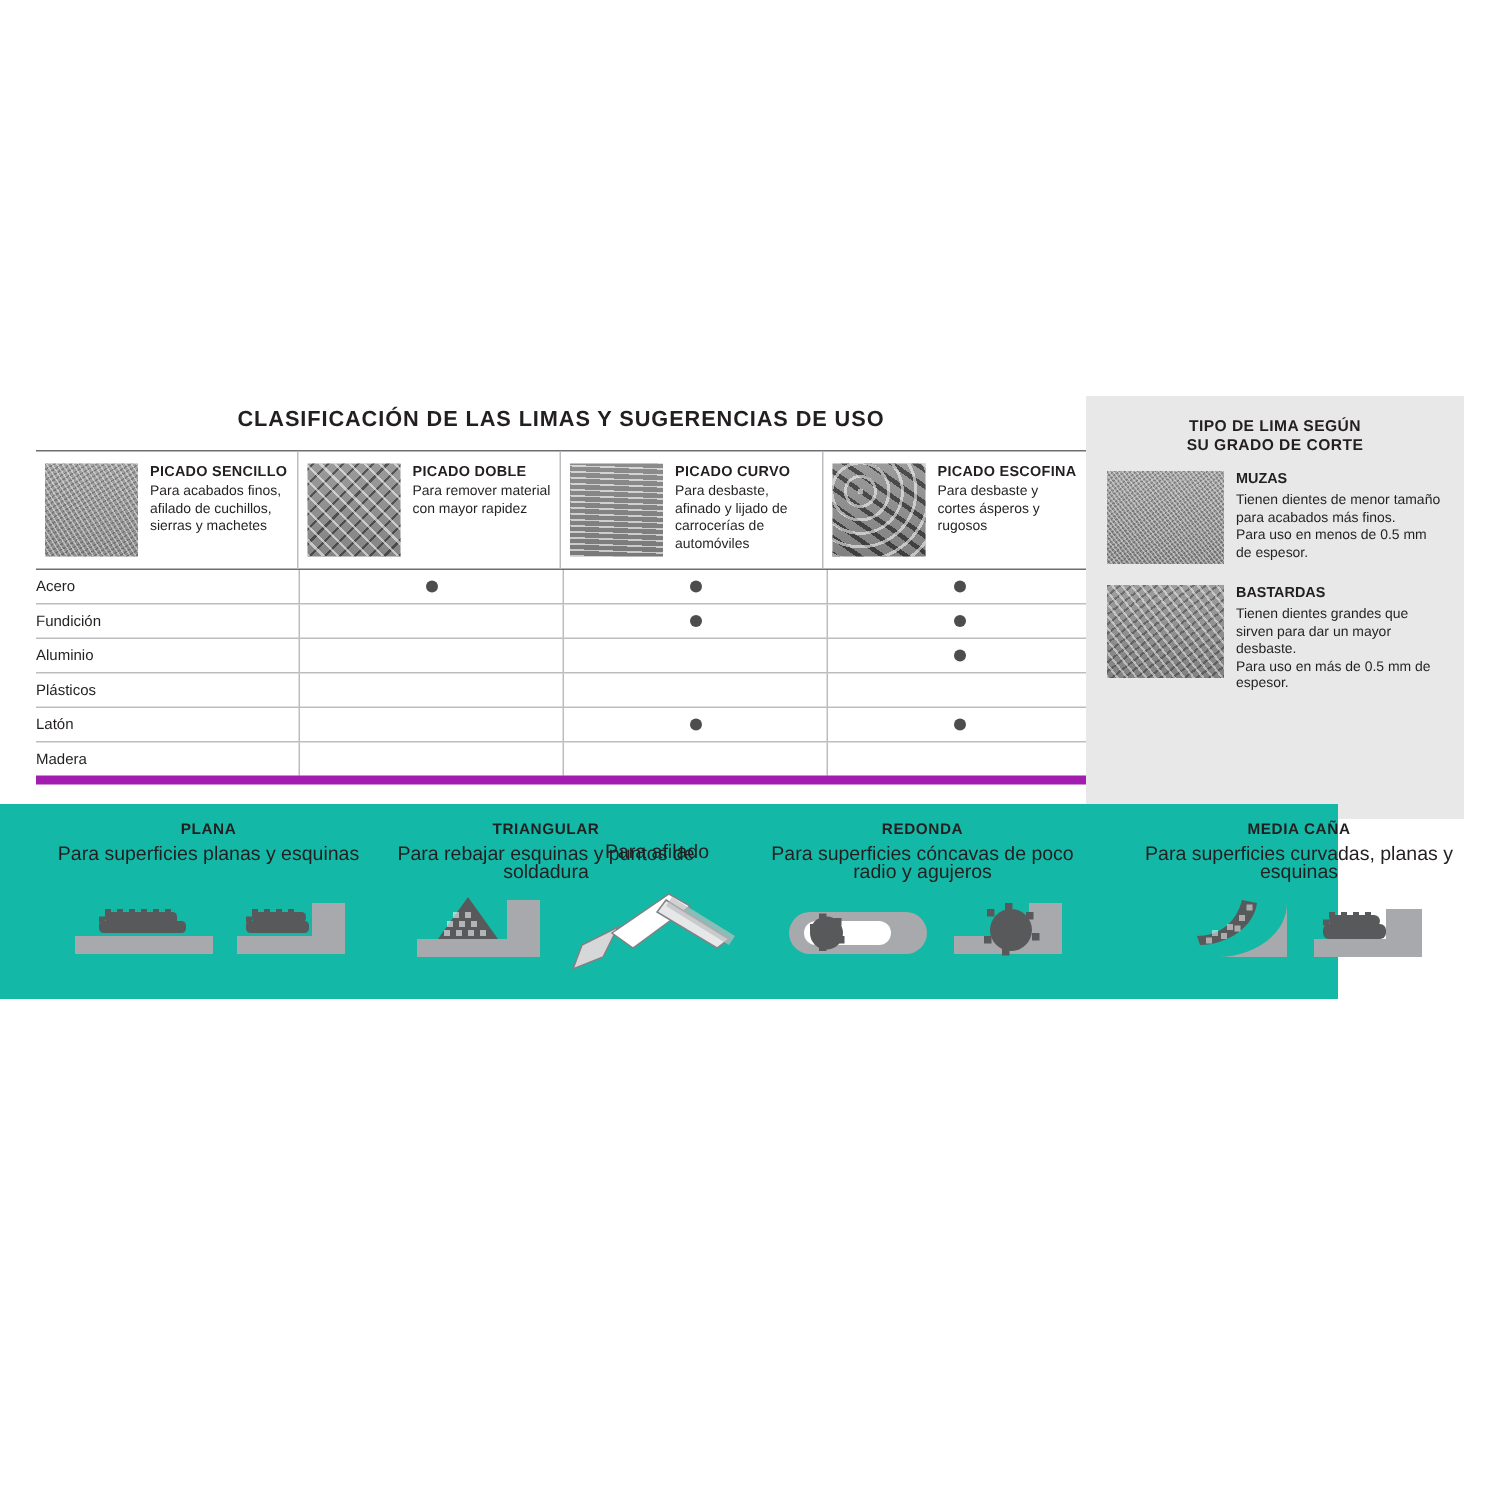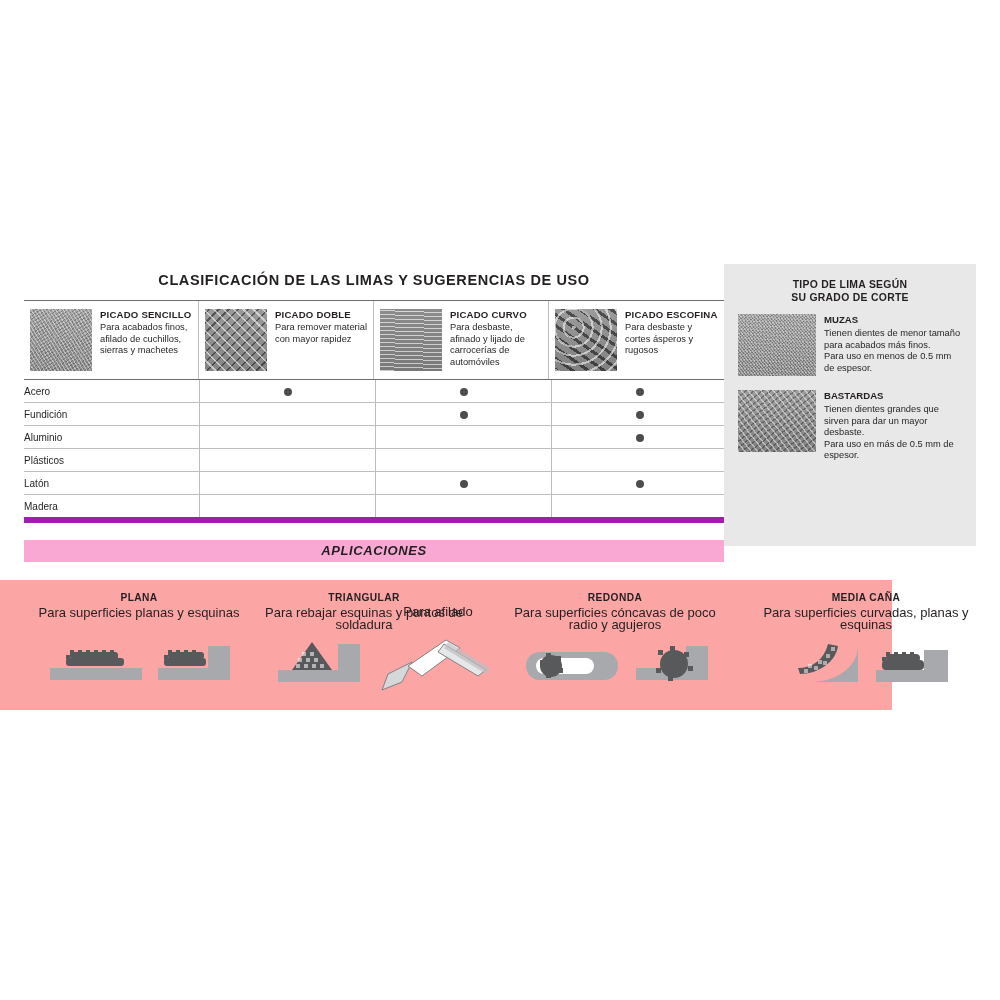--- a/index.html
+++ b/index.html
@@ -199,24 +199,24 @@
     text-align: center;
     font-size: 13px;
     font-weight: bold;
     letter-spacing: 0.6px;
     line-height: 22px;
     color: #231f20;
   }
   .apps-strip {
     position: absolute;
     left: 0;
-    top: 580px;
+    top: 536px;
     width: 892px;
     height: 130px;
-    background: #fca5a5;
+    background: #14b8a6;
   }
   .app-col {
     position: absolute;
     text-align: center;
   }
   .app-name {
     font-size: 10.2px;
     font-weight: bold;
     letter-spacing: 0.4px;
     margin-bottom: 4px;

